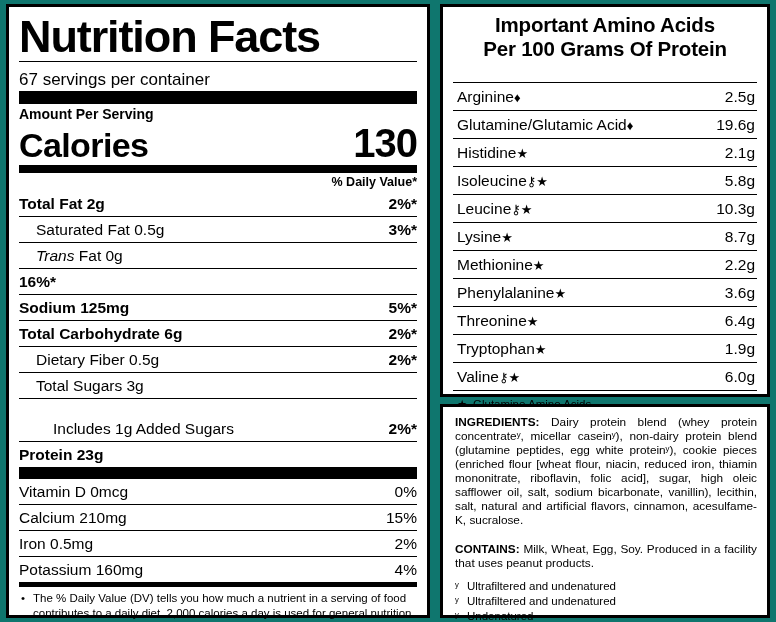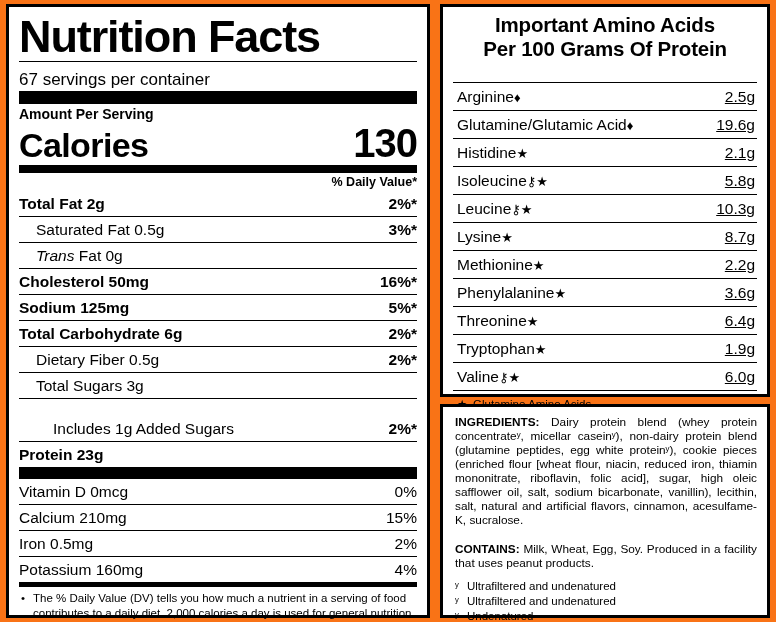--- a/index.html
+++ b/index.html
@@ -6,21 +6,21 @@
   html, body {
     margin: 0; padding: 0;
     background: #ffffff;
     font-family: "Liberation Sans", sans-serif;
     color: #000000;
   }
   #page {
     position: relative;
     width: 776px;
     height: 622px;
-    background: #f97316;
+    background: #0f766e;
     overflow: hidden;
   }
 
   
   .panel {
     position: absolute;
     border: 3px solid #000;
     background: #fff;
   }
   #panel-nutrition { left: 6px;  top: 4px;   width: 424px; height: 614px; padding: 6px 10px 4px 10px; }
@@ -134,21 +134,21 @@
     display: flex;
     justify-content: space-between;
     align-items: baseline;
     font-size: 15.5px;
     line-height: 19px;
     padding: 3.5px 2px 3.5px 4px;
     border-bottom: 1px solid #000;
   }
   .aa-row:first-child { border-top: 1px solid #000; }
   .aa-row .aa-name { white-space: nowrap; }
-  .aa-row .aa-val { white-space: nowrap; text-decoration: underline; }
+  .aa-row .aa-val { white-space: nowrap; }
   .sym { font-size: 13px; }
   .aa-legend {
     padding: 6px 2px 0 4px;
     font-size: 11.5px;
     line-height: 15px;
   }
   .aa-legend .lg {
     display: flex;
     gap: 6px;
   }
@@ -204,21 +204,20 @@
         </div>
         <div class="nf-line">
           <span class="lbl ind1">Saturated Fat  0.5g</span>
           <span class="val">3%*</span>
         </div>
         <div class="nf-line">
           <span class="lbl ind1"><span class="ital">Trans</span> Fat  0g</span>
           <span class="val"></span>
         </div>
         <div class="nf-line bold">
-          <span class="lbl ind0">Cholesterol  50mg</span>
           <span class="val">16%*</span>
         </div>
         <div class="nf-line bold">
           <span class="lbl ind0">Sodium  125mg</span>
           <span class="val">5%*</span>
         </div>
         <div class="nf-line bold">
           <span class="lbl ind0">Total Carbohydrate  6g</span>
           <span class="val">2%*</span>
         </div>

